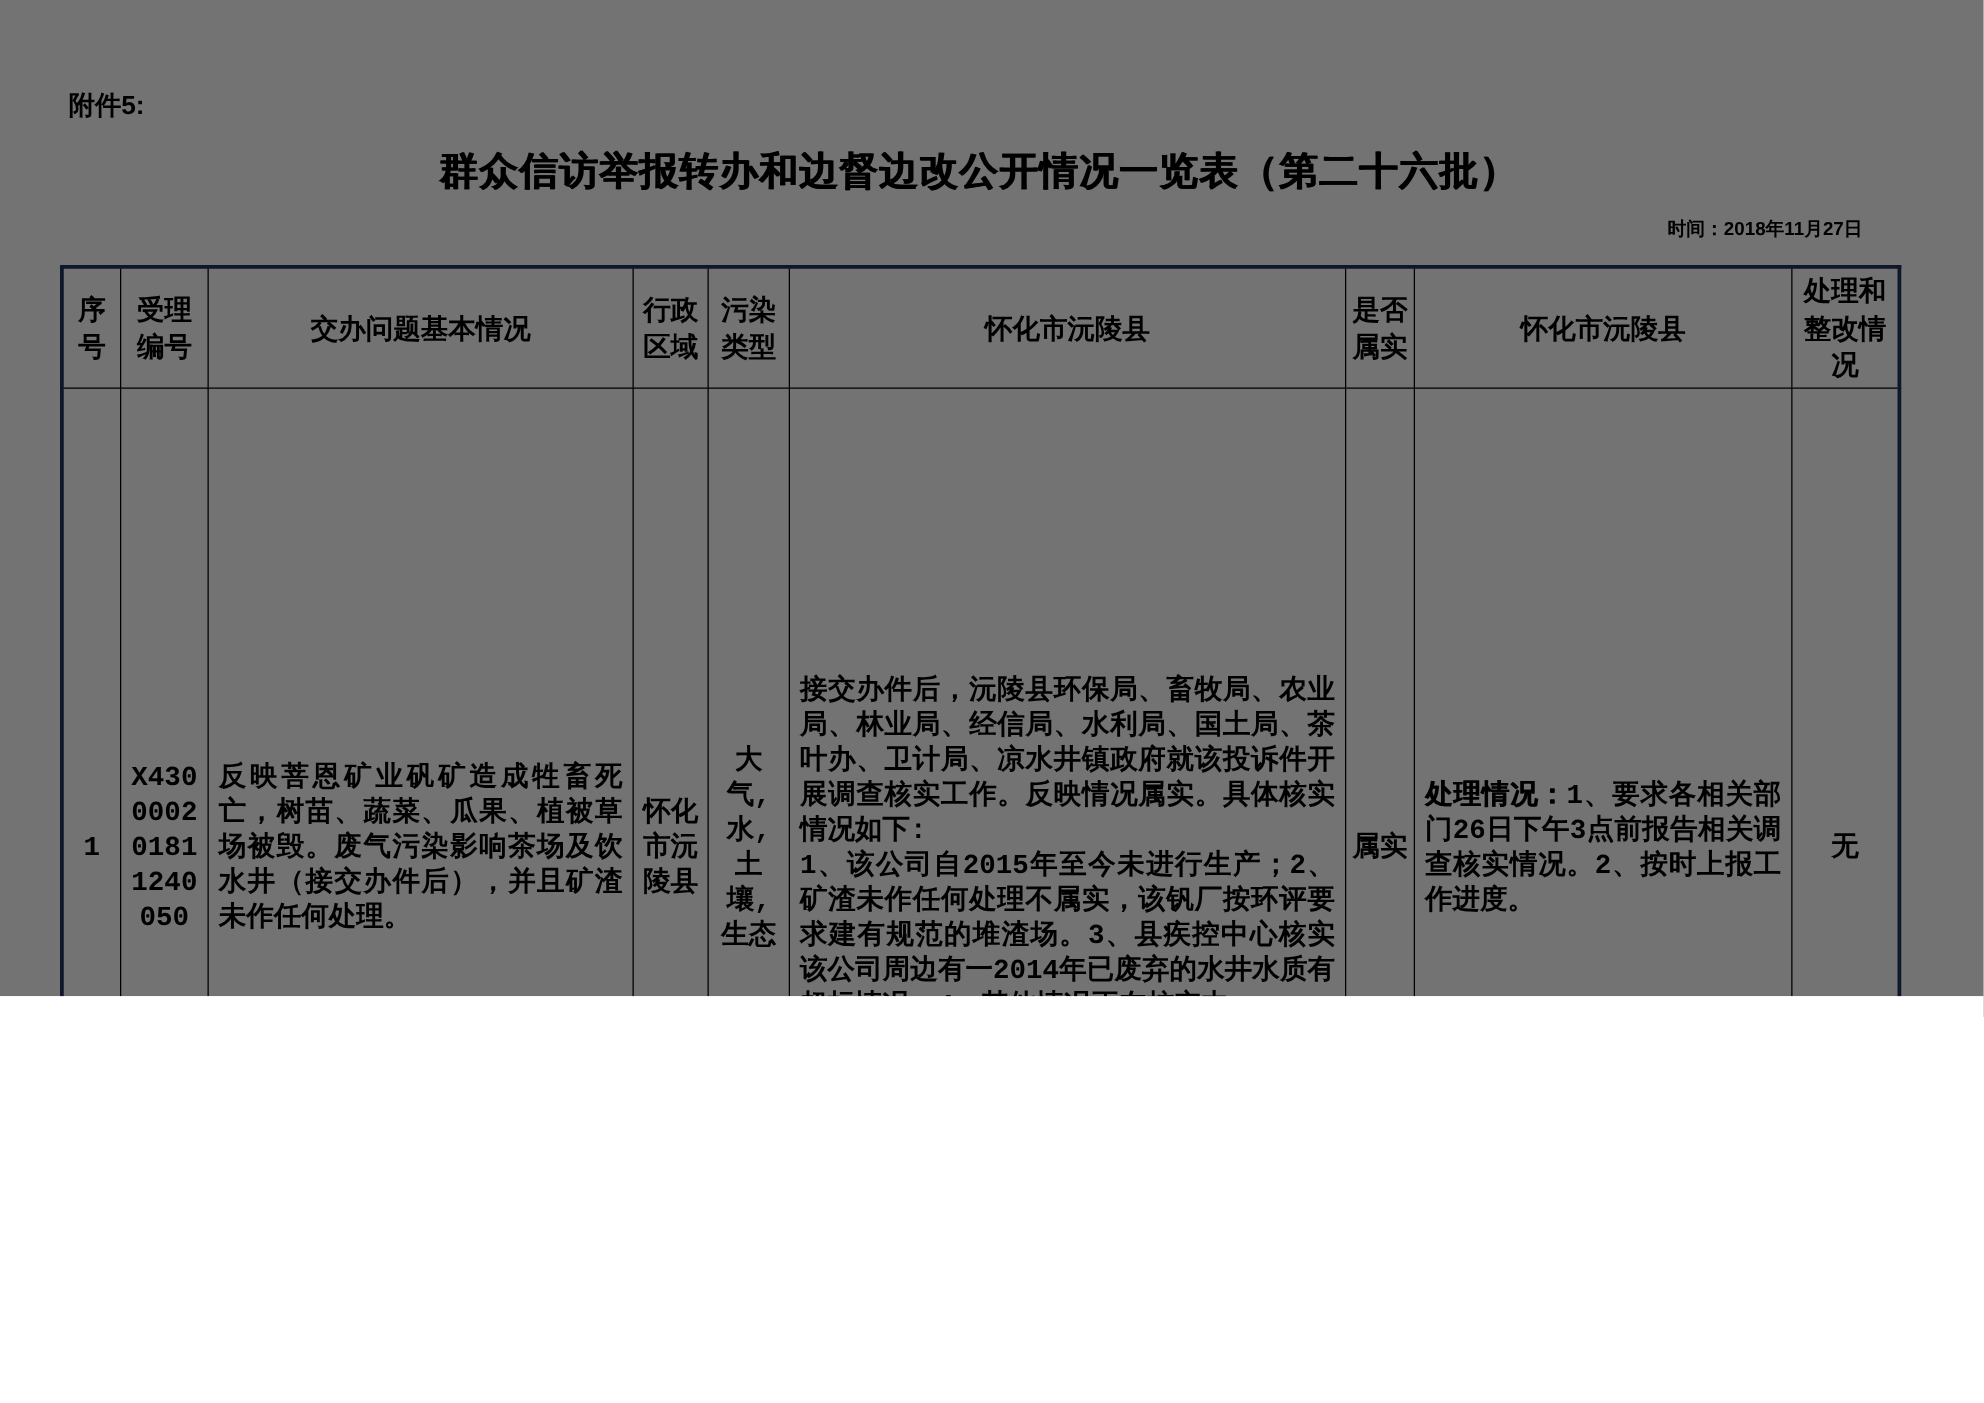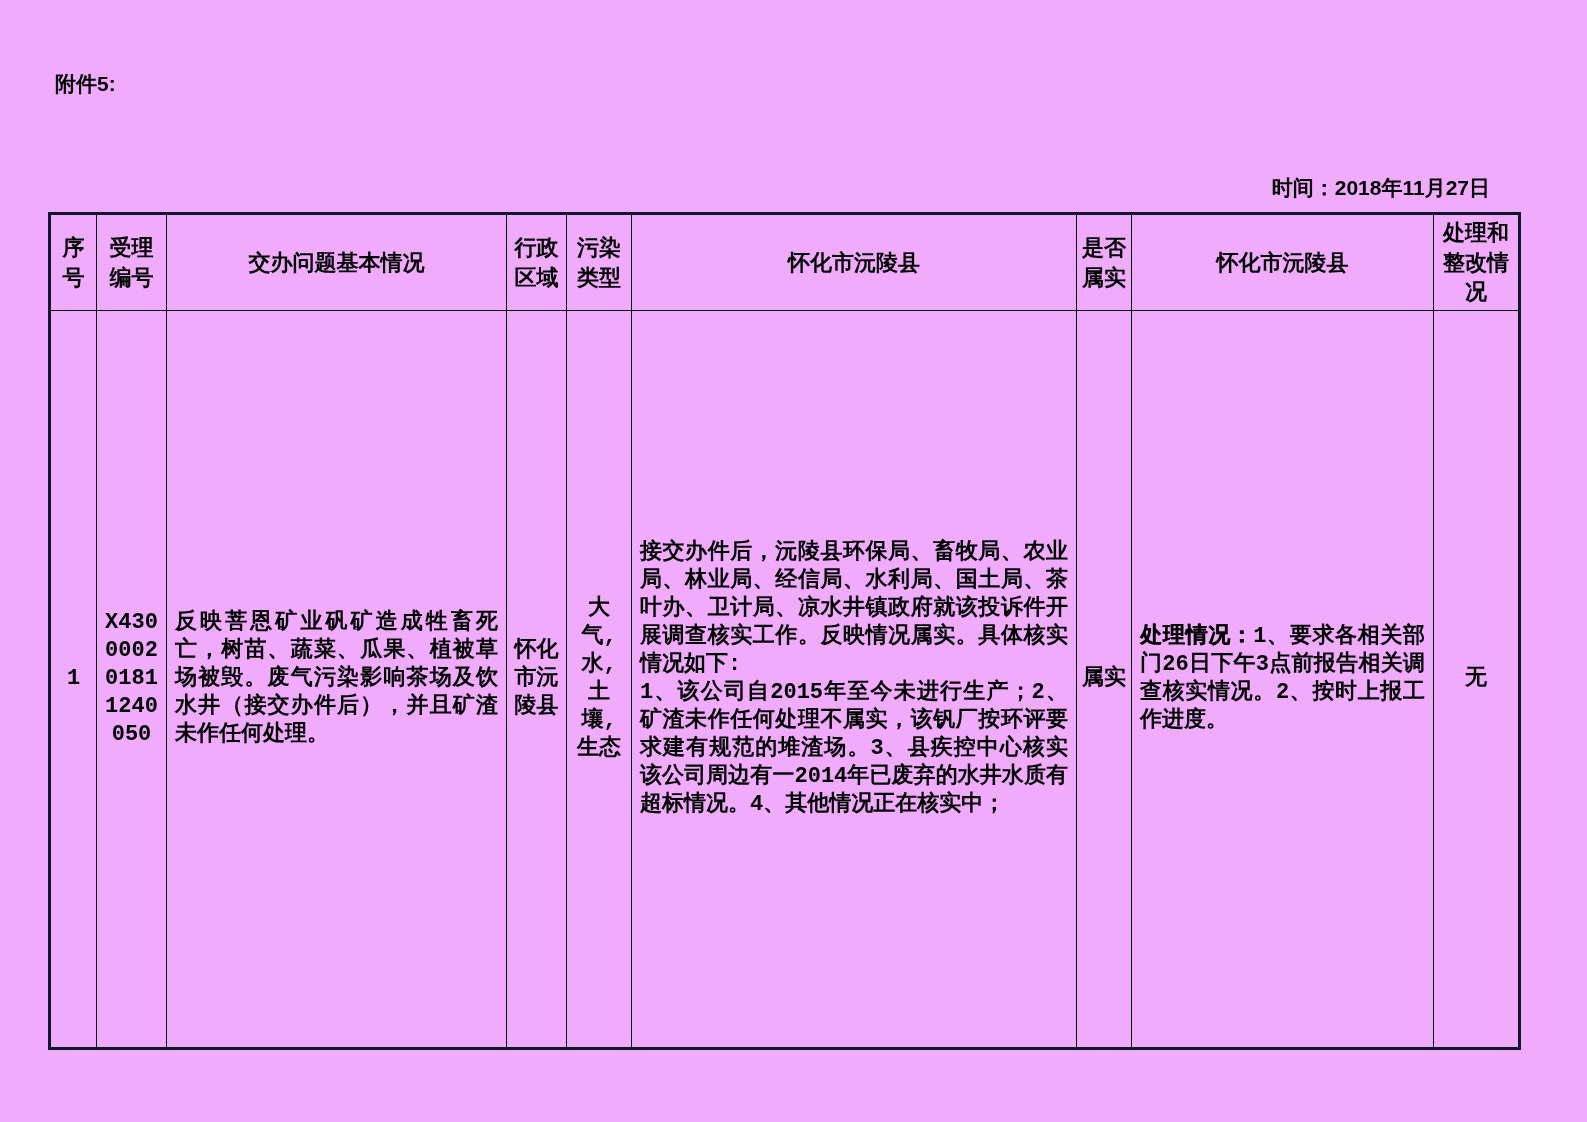--- a/index.html
+++ b/index.html
@@ -1,21 +1,21 @@
 <!DOCTYPE html>
 <html><head>
 <meta charset="utf-8">
 <style>
   * { box-sizing: border-box; }
   html, body { margin: 0; padding: 0; background: #ffffff; }
   .page {
     position: relative;
     width: 1587px;
-    height: 1122px;
-    background: #f0abfc;
+    height: 797px;
+    background: #737373;
     color: #000000;
     font-family: "Liberation Sans", "DejaVu Sans", sans-serif;
     overflow: hidden;
   }
   .attachment {
     position: absolute;
     left: 55px;
     top: 70px;
     font-size: 21px;
     font-weight: bold;
@@ -31,21 +31,21 @@
     letter-spacing: 1px;
     text-shadow: 1px 0 0 #000;
     white-space: nowrap;
   }
   .date {
     position: absolute;
     left: 48px;
     top: 174px;
     width: 1442px;
     text-align: right;
-    font-size: 21px;
+    font-size: 15px;
     font-weight: bold;
   }
   table.report {
     position: absolute;
     left: 48px;
     top: 212px;
     width: 1470px;
     border-collapse: collapse;
     table-layout: fixed;
     border: 3px solid #0f172a;
@@ -86,20 +86,21 @@
     letter-spacing: 2px;
   }
 </style>
 </head>
 <body>
 
 <div class="page">
 
   <div class="attachment">附件5:</div>
 
+  <div class="title">群众信访举报转办和边督边改公开情况一览表（第二十六批）</div>
 
   <div class="date">时间：2018年11月27日</div>
 
   <table class="report">
     <colgroup>
       <col style="width:47px">
       <col style="width:70px">
       <col style="width:340px">
       <col style="width:60px">
       <col style="width:65px">

